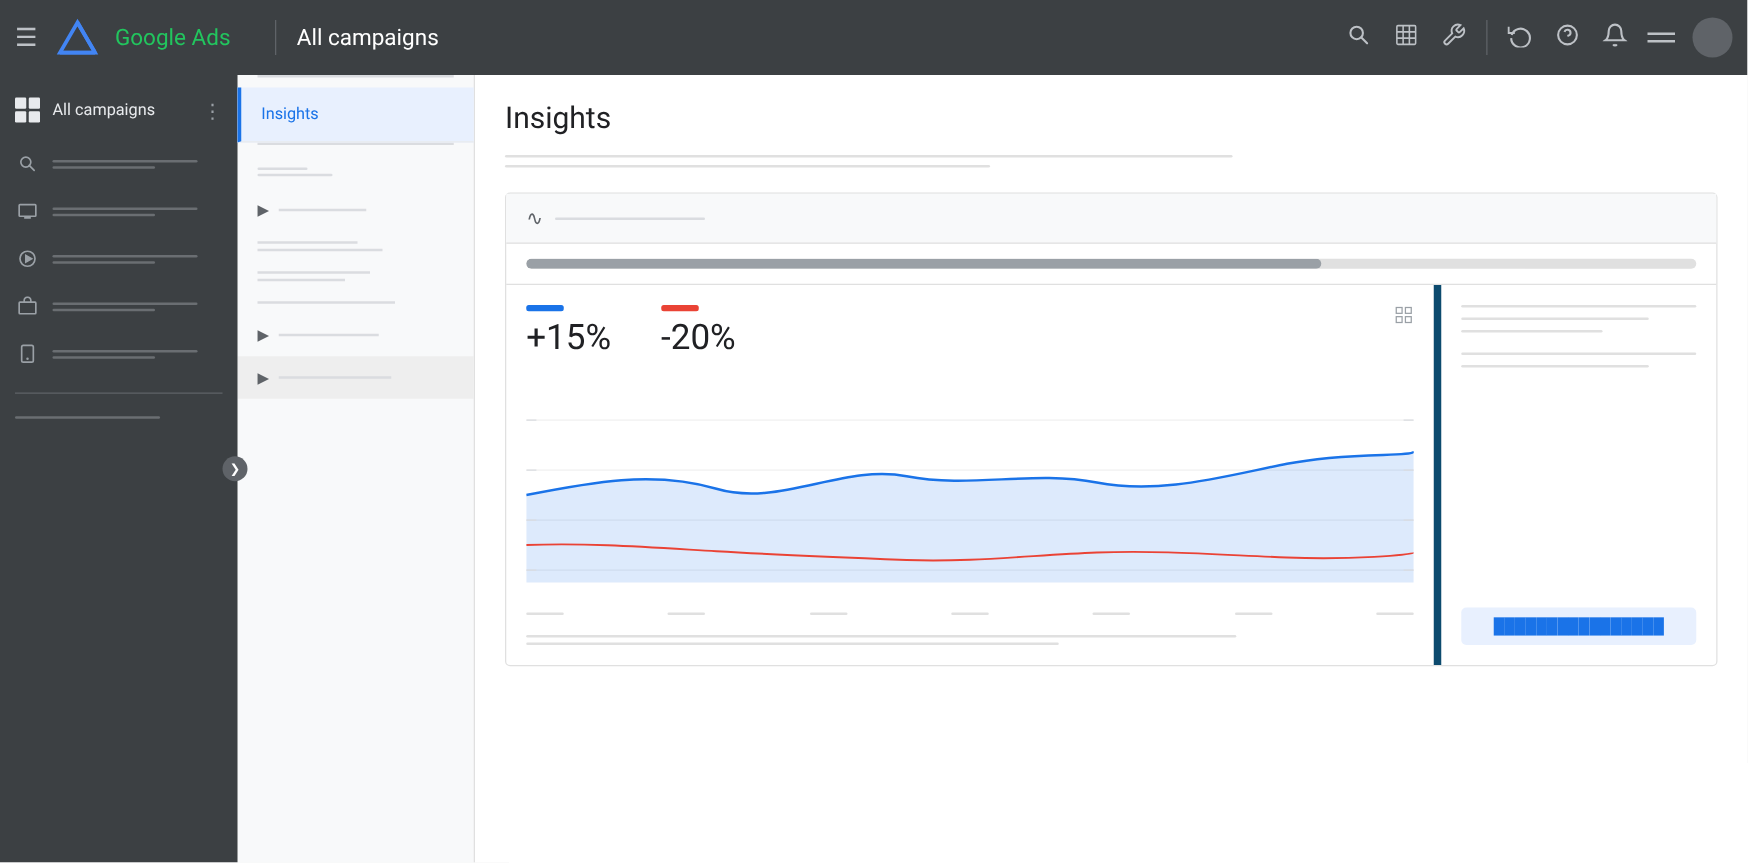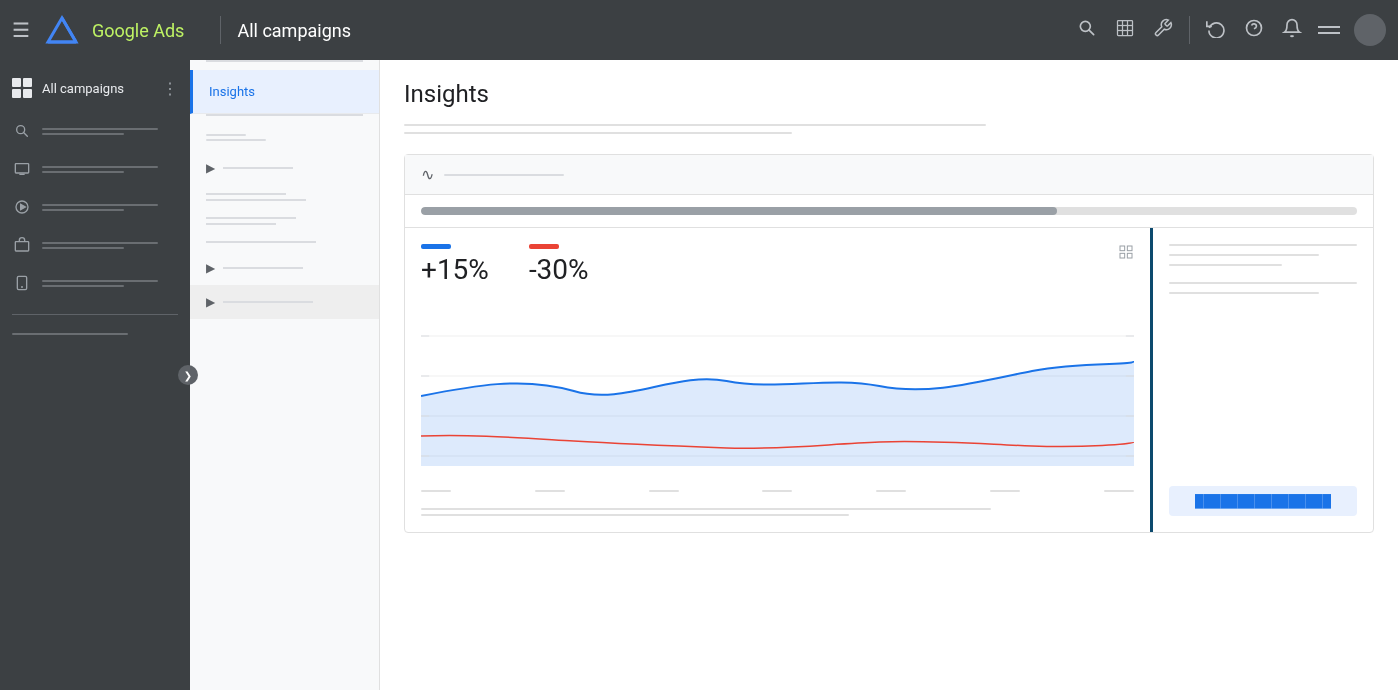--- a/index.html
+++ b/index.html
@@ -12,21 +12,21 @@
       background: #3c4043;
       height: 60px;
       padding: 0 12px;
       color: white;
       position: relative;
       z-index: 10;
     }
     .nav-menu-icon { font-size: 20px; cursor: pointer; margin-right: 14px; color: #bdc1c6; }
     .nav-logo { display: flex; align-items: center; margin-right: 12px; }
     .nav-logo svg { width: 36px; height: 36px; }
-    .nav-app-title { font-size: 18px; font-weight: 400; color: #bef264; margin-right: 20px; }
+    .nav-app-title { font-size: 18px; font-weight: 400; color: #22c55e; margin-right: 20px; }
     .nav-divider { width: 1px; height: 28px; background: #5f6368; margin: 0 16px; }
     .nav-page-title { font-size: 18px; font-weight: 400; color: white; }
     .nav-right { display: flex; align-items: center; gap: 14px; margin-left: auto; }
     .nav-icon { color: #bdc1c6; font-size: 18px; cursor: pointer; width: 24px; text-align: center; }
     .nav-separator { width: 1px; height: 28px; background: #5f6368; }
     .nav-avatar { width: 32px; height: 32px; border-radius: 50%; background: #5f6368; }
     .nav-lines { display: flex; flex-direction: column; gap: 4px; cursor: pointer; }
     .nav-lines span { display: block; width: 22px; height: 2px; background: #bdc1c6; }
 
     
@@ -185,21 +185,21 @@
       background: #9aa0a6;
       border-radius: 4px;
     }
 
     .chart-body {
       display: flex;
     }
     .chart-main {
       flex: 1;
       padding: 16px;
-      border-right: 3px solid #0c4a6e;
+      border-right: 6px solid #0c4a6e;
     }
     .chart-side {
       width: 220px;
       padding: 16px;
       display: flex;
       flex-direction: column;
     }
 
     
     .metrics-row {
@@ -485,21 +485,21 @@
               <div class="metric-indicator">
                 <div class="metric-bar-blue"></div>
               </div>
               <div class="metric-value">+15%</div>
             </div>
 
             <div class="metric-item">
               <div class="metric-indicator">
                 <div class="metric-bar-red"></div>
               </div>
-              <div class="metric-value">-30%</div>
+              <div class="metric-value">-20%</div>
             </div>
 
             <div class="metric-icon-box">
               <svg width="16" height="16" viewBox="0 0 24 24" fill="none" stroke="#9aa0a6" stroke-width="1.5">
                   <rect x="3" y="3" width="7" height="7"></rect>
                   <rect x="14" y="3" width="7" height="7"></rect>
                   <rect x="3" y="14" width="7" height="7"></rect>
                   <rect x="14" y="14" width="7" height="7"></rect>
                 </svg>
             </div>

